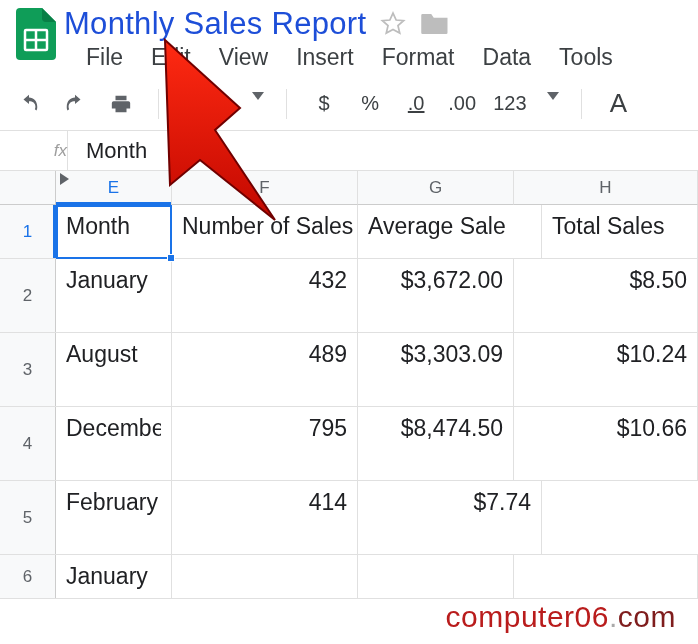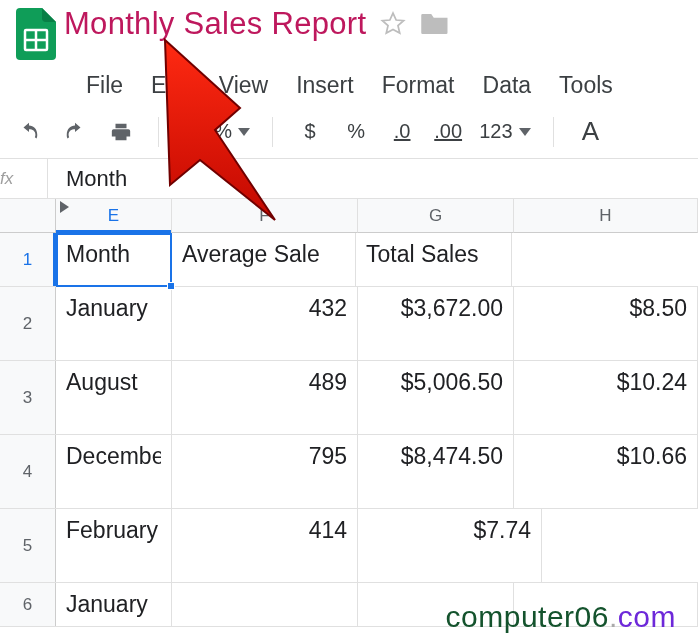--- a/index.html
+++ b/index.html
@@ -4,38 +4,38 @@
 <style>
   * { box-sizing: border-box; margin: 0; padding: 0; }
   html, body { width: 698px; height: 644px; overflow: hidden; font-family: Arial, Helvetica, sans-serif; background: #fff; color: #202124; }
   .app { width: 698px; height: 644px; position: relative; }
 
   
   .header { display: flex; align-items: flex-start; padding: 6px 0 0 8px; }
   .logo-box { width: 56px; height: 56px; display: flex; align-items: center; justify-content: center; }
   .title-area { display: flex; flex-direction: column; }
   .title-row { display: flex; align-items: center; gap: 14px; }
-  .doc-title { font-size: 31px; color: #be185d; font-weight: 400; letter-spacing: 0.3px; }
+  .doc-title { font-size: 31px; color: #1d4ed8; font-weight: 400; letter-spacing: 0.3px; }
   .star-icon svg, .folder-icon svg { display: block; }
 
-  .menu-bar { display: flex; gap: 28px; padding: 2px 0 6px 22px; margin-top: 28px; }
+  .menu-bar { display: flex; gap: 28px; padding: 2px 0 6px 22px; }
   .menu-item { font-size: 23px; color: #3c4043; cursor: pointer; }
 
   
   .toolbar { display: flex; align-items: center; gap: 16px; padding: 8px 0 8px 14px; border-bottom: 1px solid #e0e0e0; height: 54px; }
   .tool-btn { display: inline-flex; align-items: center; justify-content: center; min-width: 30px; height: 30px; color: #5f6368; font-size: 20px; cursor: pointer; }
   .tool-sep { width: 1px; height: 30px; background: #e0e0e0; margin: 0 6px; }
-  .zoom-group { display: flex; align-items: center; gap: 2px; font-size: 20px; color: #3c4043; cursor: pointer; }
+  .zoom-group { display: flex; align-items: flex-start; gap: 16px; font-size: 20px; color: #3c4043; cursor: pointer; }
   .caret { width: 0; height: 0; border-left: 6px solid transparent; border-right: 6px solid transparent; border-top: 8px solid #5f6368; margin-left: 4px; }
   .num-format { font-size: 20px; color: #3c4043; }
   .big-letter { font-size: 26px; color: #3c4043; }
 
   
   .fx-bar { display: flex; align-items: center; height: 40px; border-bottom: 1px solid #e0e0e0; }
-  .fx-label { width: 48px; text-align: left; font-style: italic; color: #9e9e9e; font-size: 17px; border-right: 1px solid #e0e0e0; height: 100%; line-height: 40px; }
+  .fx-label { width: 68px; text-align: right; font-style: italic; color: #9e9e9e; font-size: 17px; border-right: 1px solid #e0e0e0; height: 100%; line-height: 40px; }
   .fx-value { padding-left: 18px; font-size: 22px; color: #202124; }
 
   
   .grid { position: relative; }
   .col-headers { display: flex; height: 34px; }
   .corner { width: 56px; border-right: 1px solid #ccc; border-bottom: 1px solid #ccc; background: #f8f9fa; position: relative; }
   .col-head { border-right: 1px solid #e0e0e0; border-bottom: 1px solid #ccc; background: #f8f9fa; display: flex; align-items: center; justify-content: center; font-size: 17px; color: #5f6368; position: relative; }
   .col-head.active { color: #1a73e8; }
   .col-head.active::after { content: ""; position: absolute; left: 0; right: 0; bottom: -1px; height: 3px; background: #1a73e8; }
   .col-e { width: 116px; }
@@ -58,23 +58,23 @@
   .cell.col-e .inner, .col-e.cell .inner { max-width: 116px; overflow: hidden; }
 
   .active-cell { position: absolute; border: 2px solid #1a73e8; pointer-events: none; }
   .active-cell .handle { position: absolute; right: -5px; bottom: -5px; width: 8px; height: 8px; background: #1a73e8; border: 1px solid #fff; }
 
   
   .arrow-overlay { position: absolute; pointer-events: none; }
 
   
   .watermark { position: absolute; right: 22px; bottom: 10px; font-size: 30px; font-family: Arial, sans-serif; font-weight: 400; letter-spacing: 0.5px; }
-  .watermark .c06 { color: #14532d; margin-left: 46px; }
+  .watermark .c06 { color: #b91c1c; margin-left: 46px; }
   .watermark .dot { color: #aaa; }
-  .watermark .com { color: #6d28d9; }
+  .watermark .com { color: #7f1d1d; }
 </style>
 </head>
 <body>
 <div class="app">
 
 <div class="header">
   <div class="logo-box">
     <svg width="40" height="52" viewBox="0 0 40 52">
       <path d="M4 0 H26 L40 14 V48 a4 4 0 0 1 -4 4 H4 a4 4 0 0 1 -4 -4 V4 a4 4 0 0 1 4 -4 Z" fill="#0f9d58"></path>
       <path d="M26 0 L40 14 H30 a4 4 0 0 1 -4 -4 Z" fill="#087f46"></path>
@@ -127,21 +127,21 @@
   </span>
   <div class="tool-sep"></div>
   <div class="zoom-group">
     <span>100%</span>
     <span class="caret"></span>
   </div>
   <div class="tool-sep"></div>
   <span class="tool-btn num-format">$</span>
   <span class="tool-btn num-format">%</span>
   <span class="tool-btn num-format" style="text-decoration:underline;">.0</span>
-  <span class="tool-btn num-format" style="text-decoration:underline;">.00</span>
+  <span class="tool-btn num-format" style="">.00</span>
   <div class="zoom-group">
     <span>123</span>
     <span class="caret"></span>
   </div>
   <div class="tool-sep"></div>
   <span class="tool-btn big-letter">A</span>
 </div>
 
 <div class="fx-bar">
   <div class="fx-label">fx</div>
@@ -158,20 +158,23 @@
     <div class="col-head col-f">F</div>
     <div class="col-head col-g">G</div>
     <div class="col-head col-h">H</div>
   </div>
 
   <div class="row header-row">
     <div class="row-head active">1</div>
     <div class="cell col-e text">
           <span class="inner">Month</span>
         </div>
+    <div class="cell col-f text">
+          <span class="inner">Number of Sales</span>
+        </div>
     <div class="cell col-h text">
           <span class="inner">Average Sale</span>
         </div>
     <div class="cell col-g text">
           <span class="inner">Total Sales</span>
         </div>
   </div>
 
   <div class="row">
     <div class="row-head">2</div>
@@ -191,21 +194,21 @@
 
   <div class="row">
     <div class="row-head">3</div>
     <div class="cell col-e text">
           <span class="inner">August</span>
         </div>
     <div class="cell col-f num">
           <span class="inner">489</span>
         </div>
     <div class="cell col-g num">
-          <span class="inner">$5,006.50</span>
+          <span class="inner">$3,303.09</span>
         </div>
     <div class="cell col-h num">
           <span class="inner">$10.24</span>
         </div>
   </div>
 
   <div class="row">
     <div class="row-head">4</div>
     <div class="cell col-e text">
           <span class="inner">December</span>

